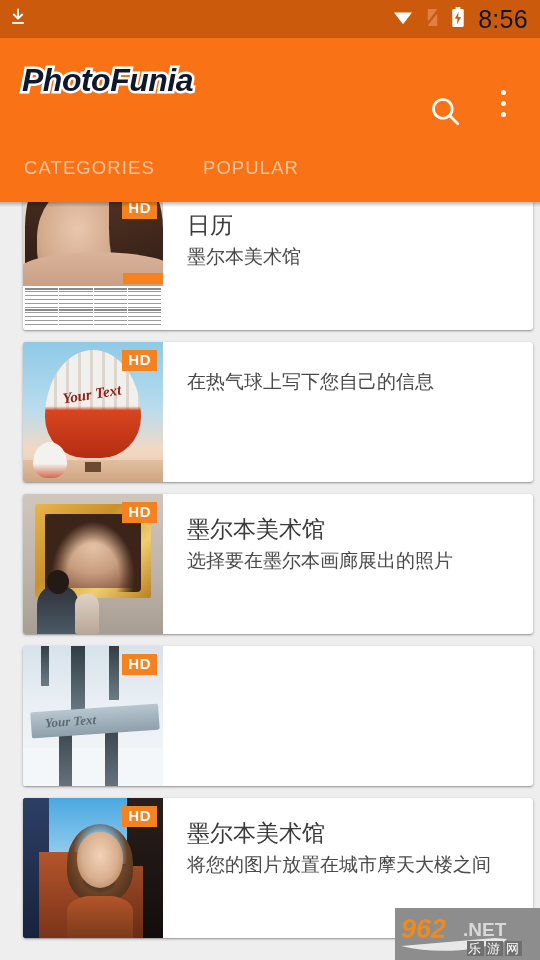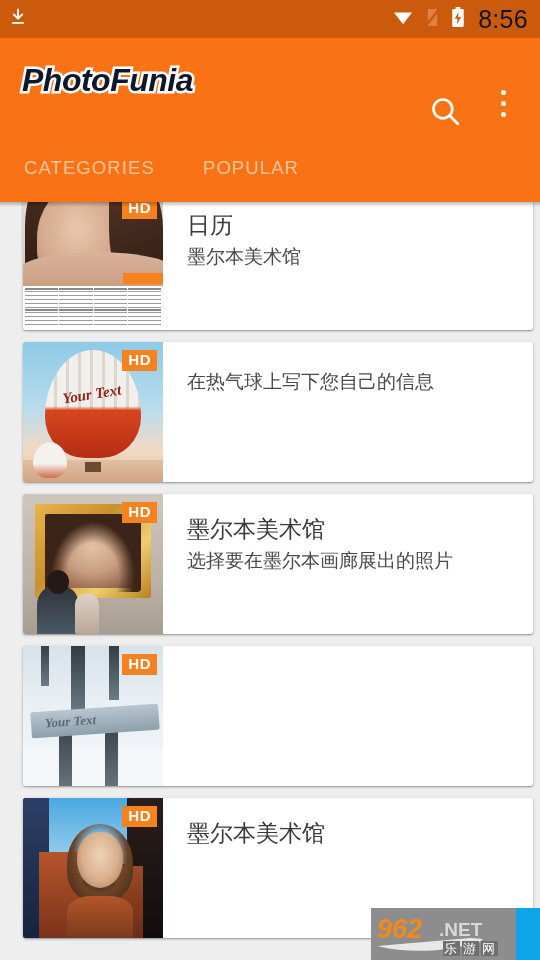--- a/index.html
+++ b/index.html
@@ -232,21 +232,21 @@
     border-radius:50% 50% 40% 40%;
   }
   .art-cj .body{
     position:absolute; left:44px; top:98px; width:66px; height:42px;
     background:linear-gradient(180deg,#b4552a,#7b3a1c);
     border-radius:36% 36% 0 0;
   }
 
   
   #watermark{
-    position:absolute; right:0; bottom:0; width:169px; height:52px; z-index:6;
+    position:absolute; right:0; bottom:0; width:145px; height:52px; z-index:6;
     background:#0ea5e9;
   }
 </style>
 </head>
 <body>
 
 <div id="status-bar">
   <div id="status-left">
     <span class="sb-icon">
       <svg width="20" height="20" viewBox="0 0 24 24">
@@ -402,20 +402,21 @@
           <div class="bldg"></div>
           <div class="bldg2"></div>
           <div class="chair"></div>
           <div class="cface"></div>
           <div class="body"></div>
         </div>
         <div class="hd-badge">HD</div>
       </div>
       <div class="card-body">
         <div class="card-title">墨尔本美术馆</div>
+        <div class="card-sub">将您的图片放置在城市摩天大楼之间</div>
       </div>
     </div>
 
   </div>
 </div>
 
 <div id="watermark">
   <svg width="145" height="52" viewBox="0 0 145 52">
     <rect width="145" height="52" fill="#8d8d8d"></rect>
     <text id="wm-num" x="6" y="30" font-family="Liberation Sans, sans-serif" font-size="27" font-weight="bold" font-style="italic" fill="#f08a1e">962</text>

